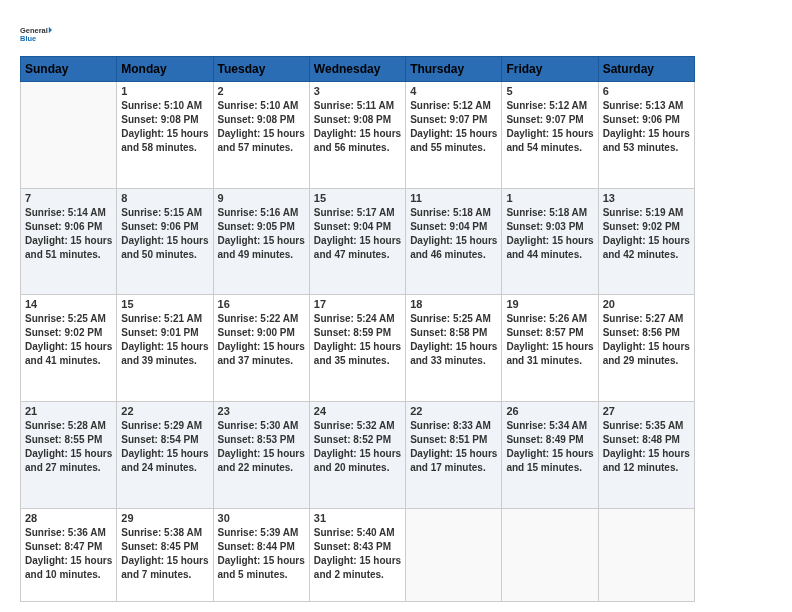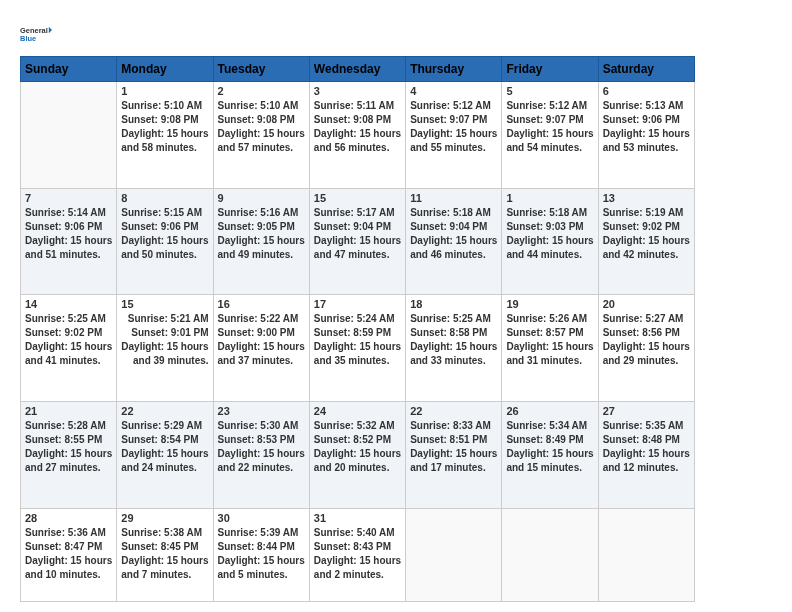--- a/index.html
+++ b/index.html
@@ -219,21 +219,21 @@
         <tr>
           <td>
             <span class="day-num">14</span>
             <div class="day-info" style="white-space: pre-line;">Sunrise: 5:25 AM
 Sunset: 9:02 PM
 Daylight: 15 hours
 and 41 minutes.</div>
           </td>
           <td>
             <span class="day-num">15</span>
-            <div class="day-info" style="white-space: pre-line; text-align: right;">Sunrise: 5:21 AM
+            <div class="day-info" style="white-space: pre-line;">Sunrise: 5:21 AM
 Sunset: 9:01 PM
 Daylight: 15 hours
 and 39 minutes.</div>
           </td>
           <td>
             <span class="day-num">16</span>
             <div class="day-info" style="white-space: pre-line;">Sunrise: 5:22 AM
 Sunset: 9:00 PM
 Daylight: 15 hours
 and 37 minutes.</div>

